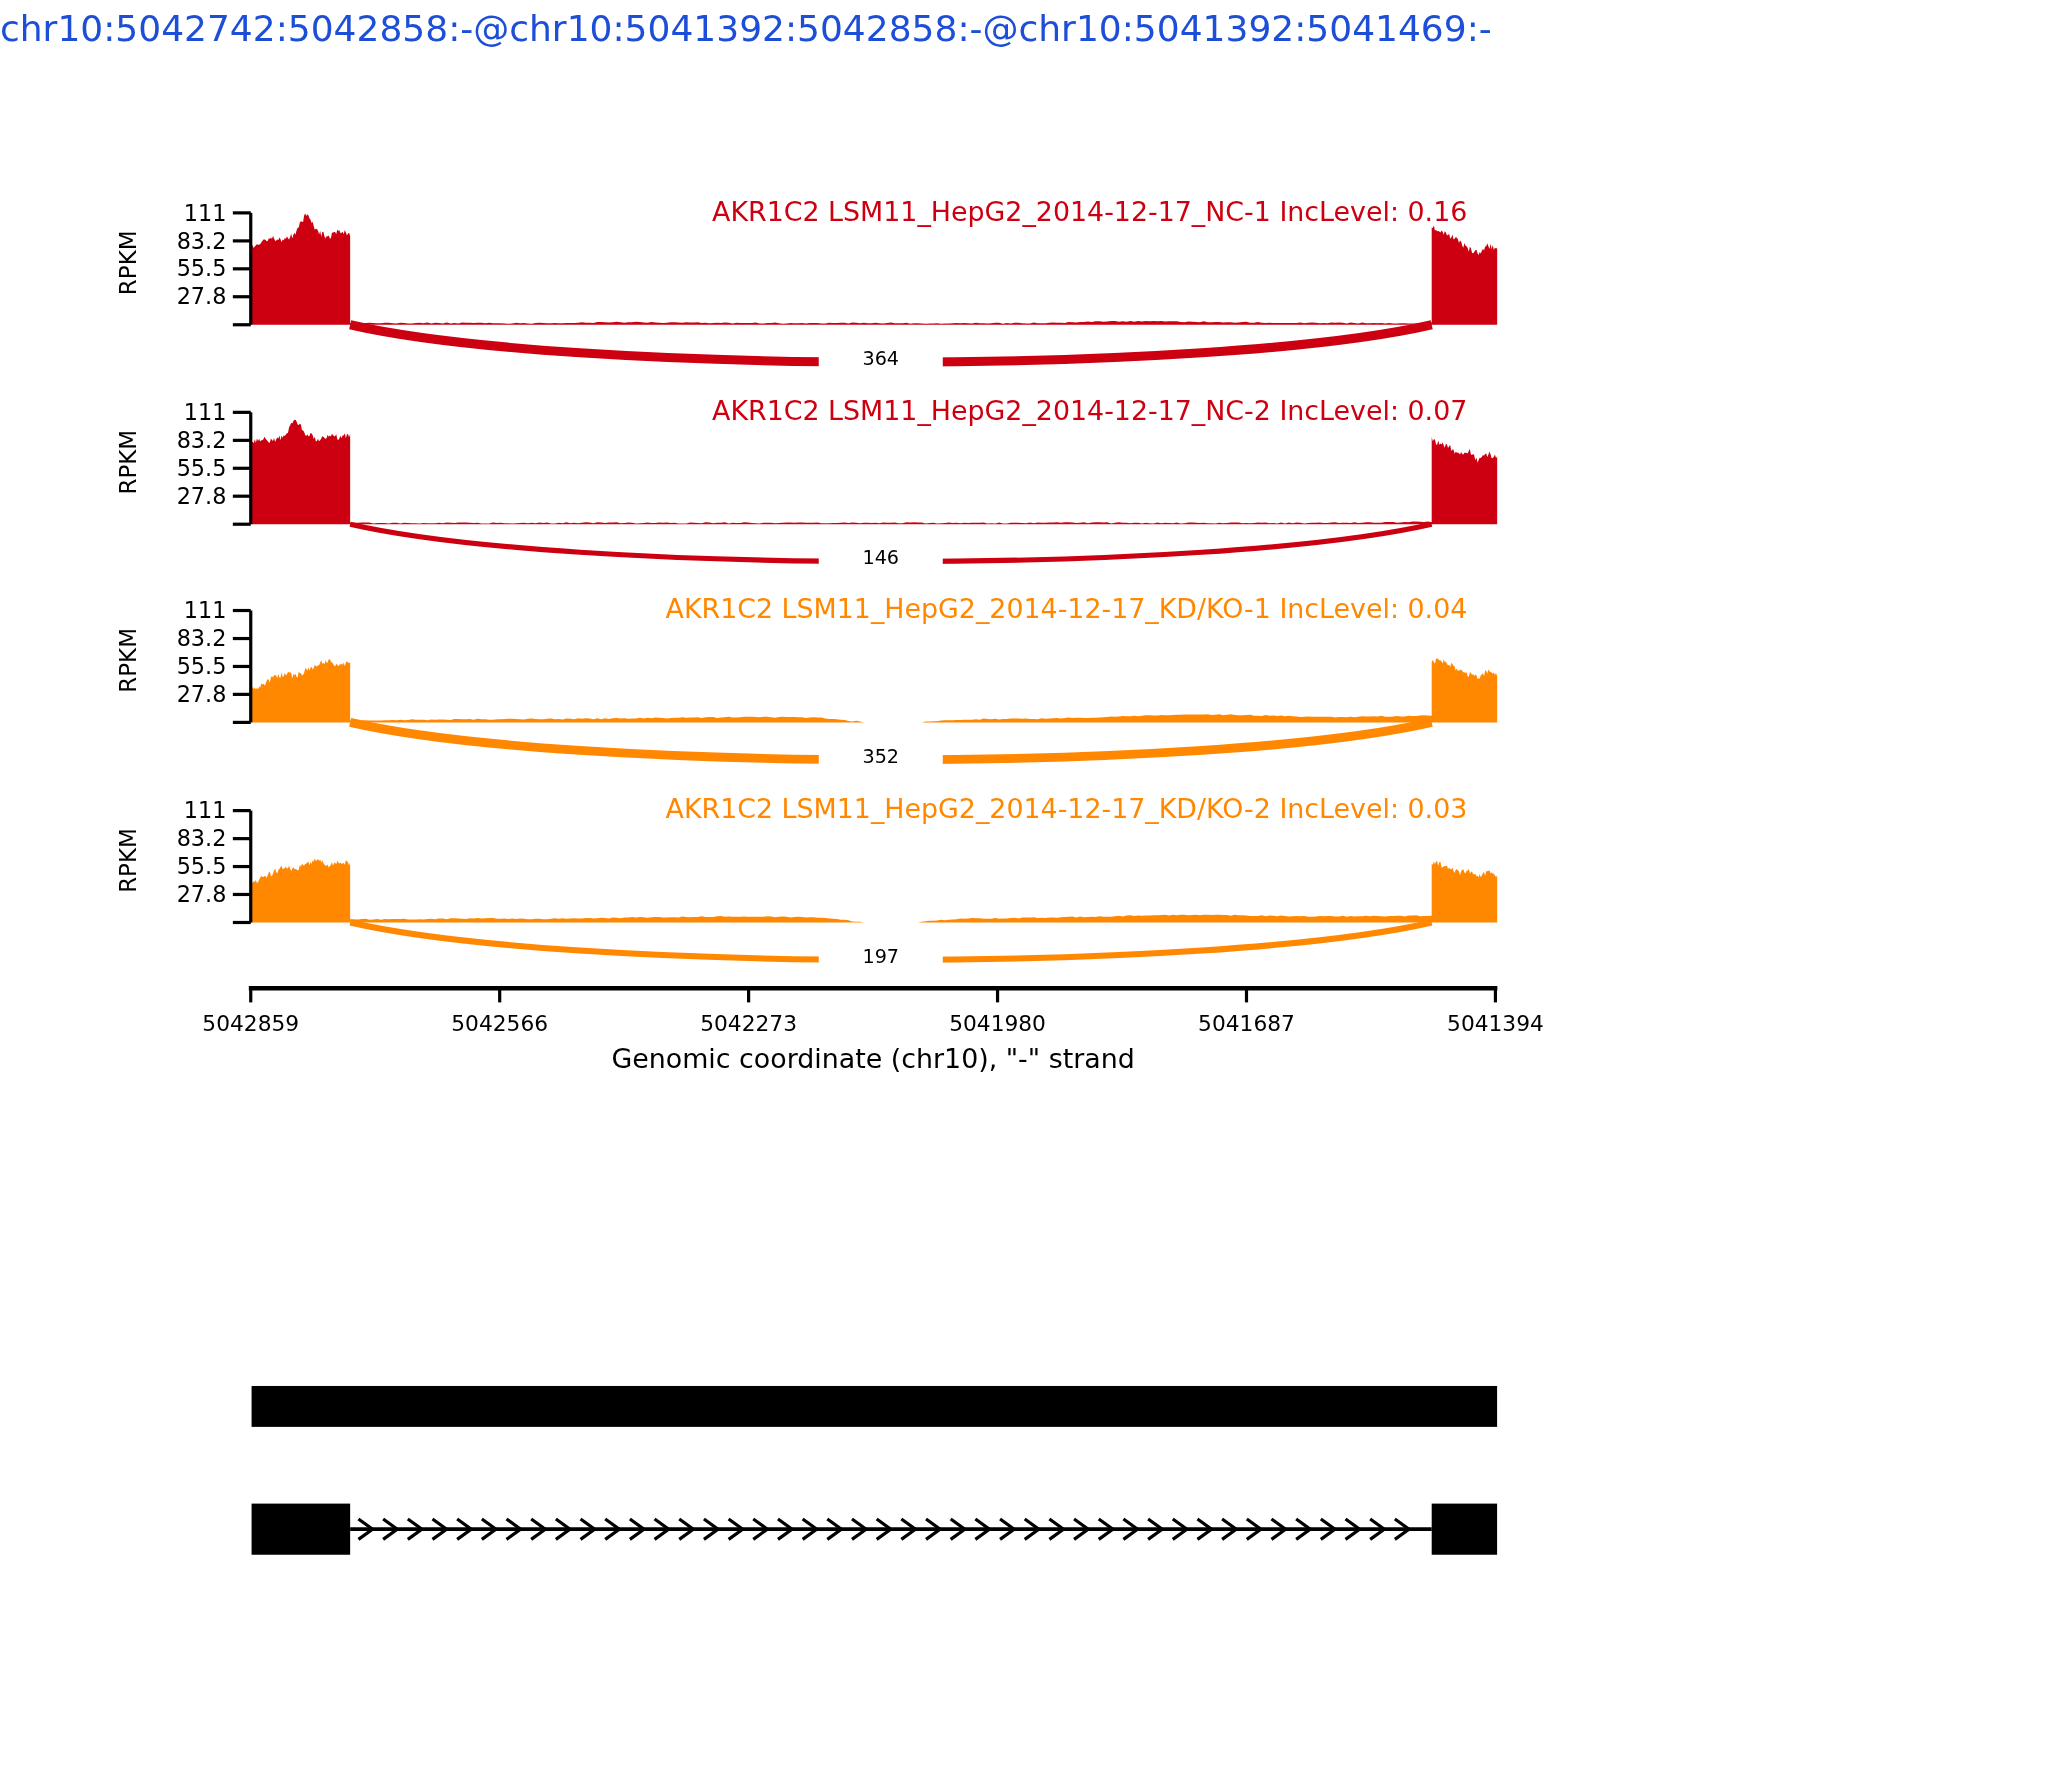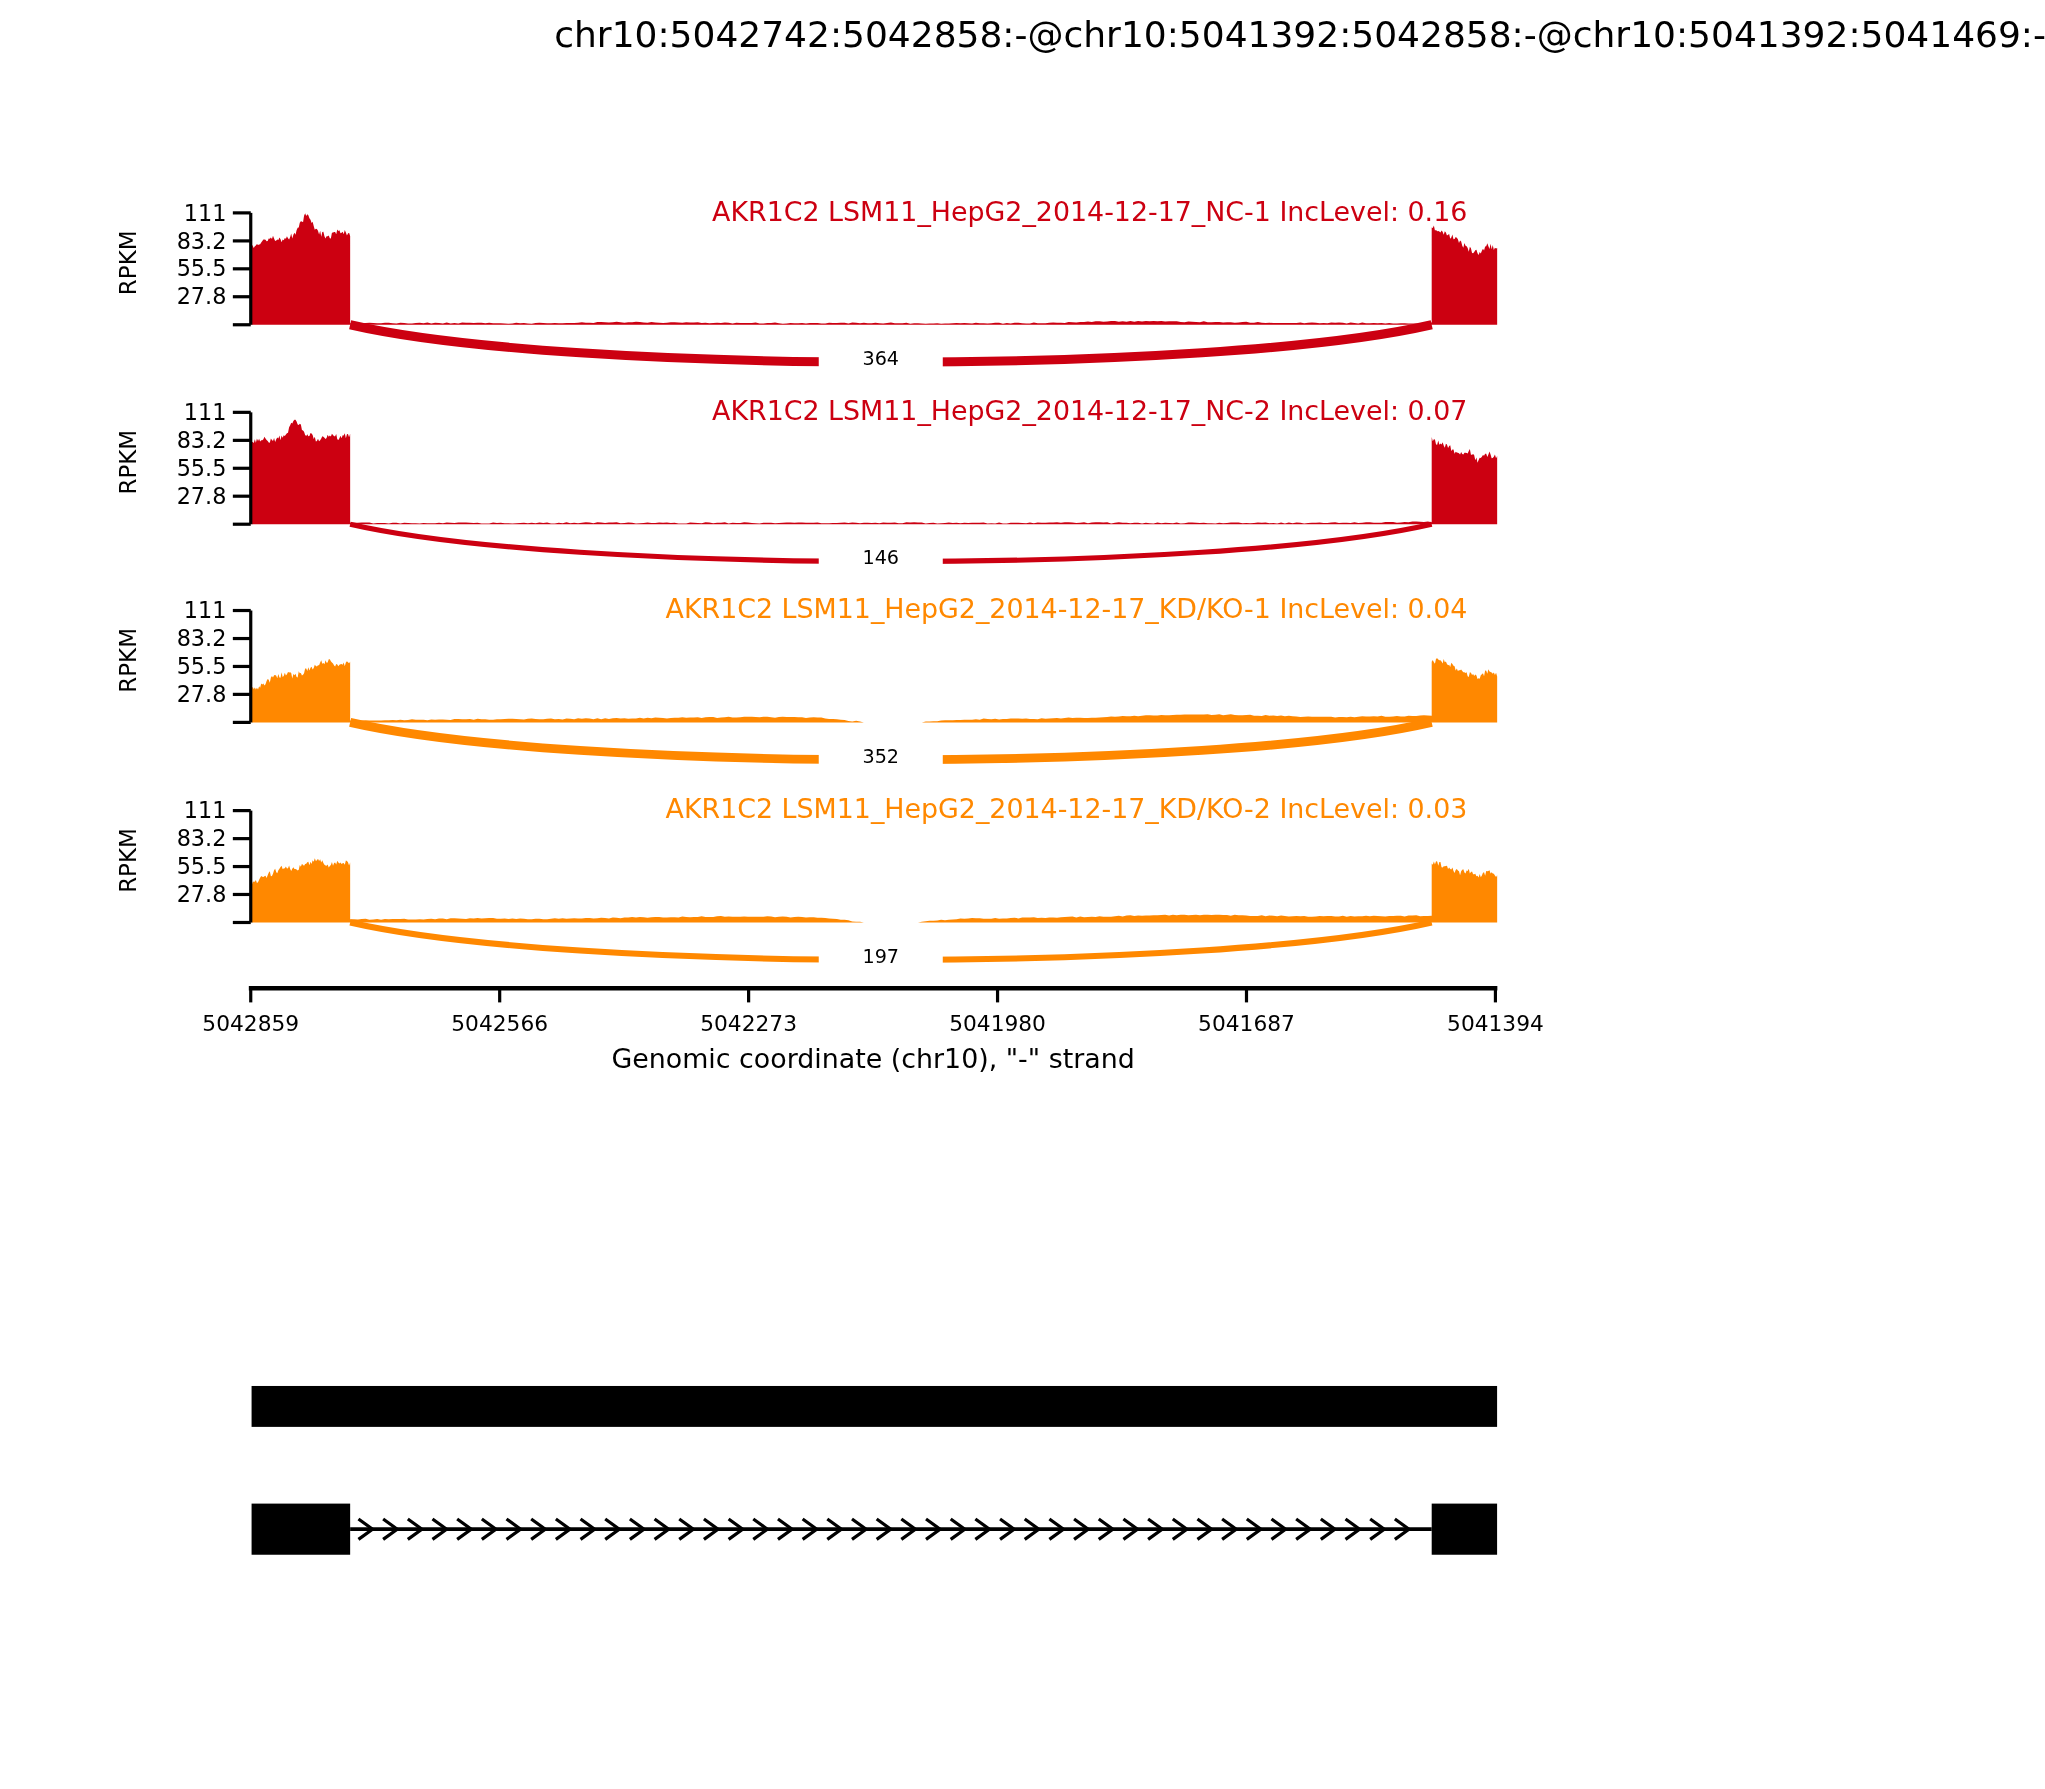--- a/index.html
+++ b/index.html
@@ -1,22 +1,22 @@
 <!DOCTYPE html>
 <html style="font-size:10.2px"><head>
 <meta charset="utf-8">
 <style>
   html,body{margin:0;padding:0;background:#ffffff;}
   .figure{
     position:relative;width:2046px;height:1790px;background:#ffffff;
     font-family:"DejaVu Sans",sans-serif;overflow:hidden;
   }
   .title{
-    position:absolute;top:14px;left:0;width:100%;text-align:right;
-    font-size:36px;color:#000000;white-space:nowrap;
+    position:absolute;top:8px;left:0;width:100%;text-align:left;
+    font-size:36px;color:#1d4ed8;white-space:nowrap;
   }
   svg{position:absolute;top:0;left:0;}
   svg text{font-family:"DejaVu Sans",sans-serif;}
 </style>
 </head>
 <body>
 
 <div class="figure">
   <div class="title">chr10:5042742:5042858:-@chr10:5041392:5042858:-@chr10:5041392:5041469:-</div>
   <svg id="plot" width="2046" height="1790" viewBox="0 0 3200 2800">

